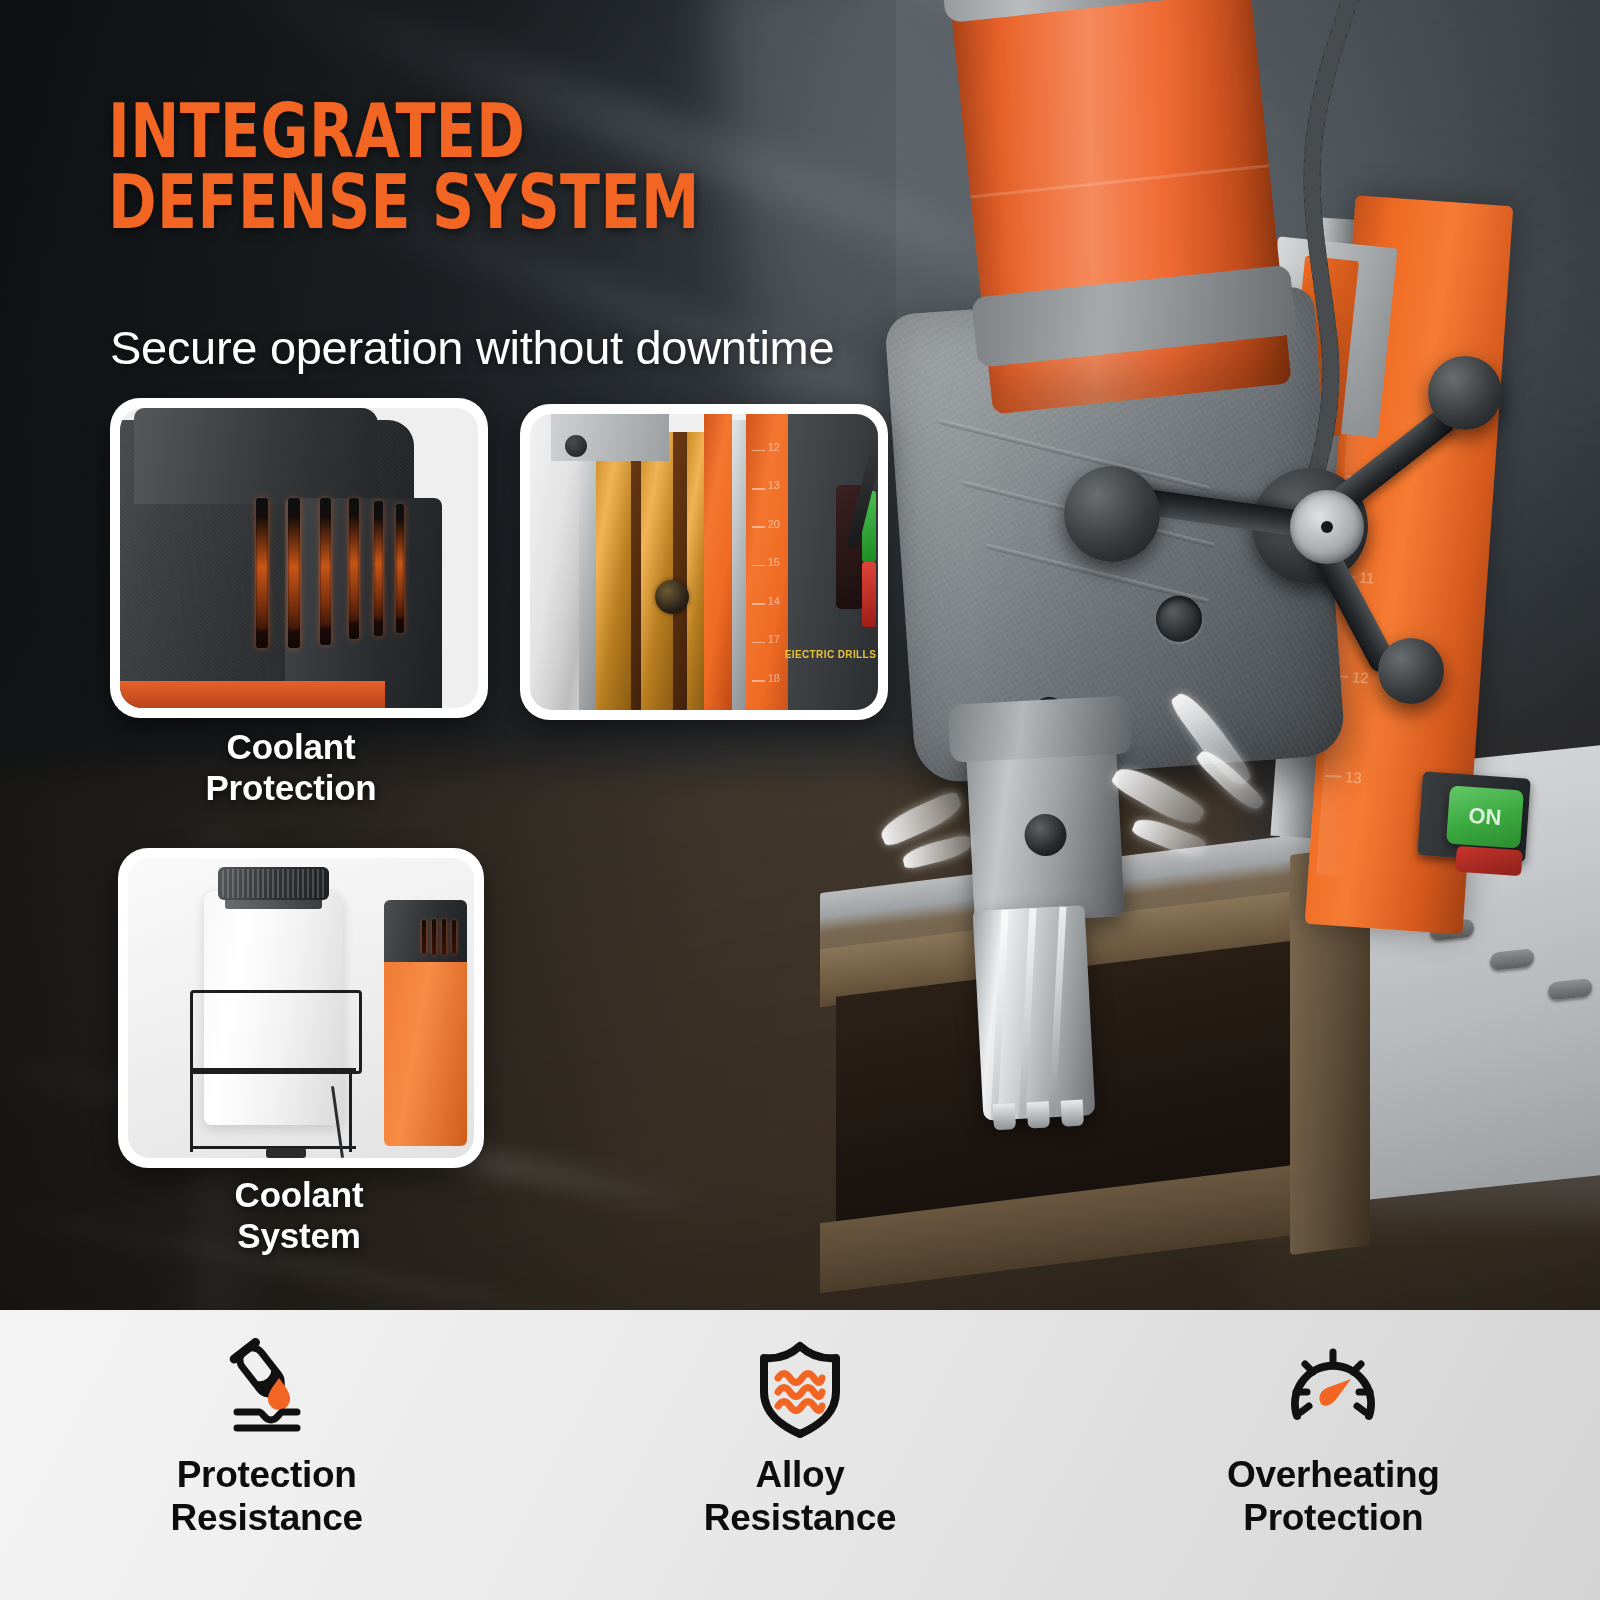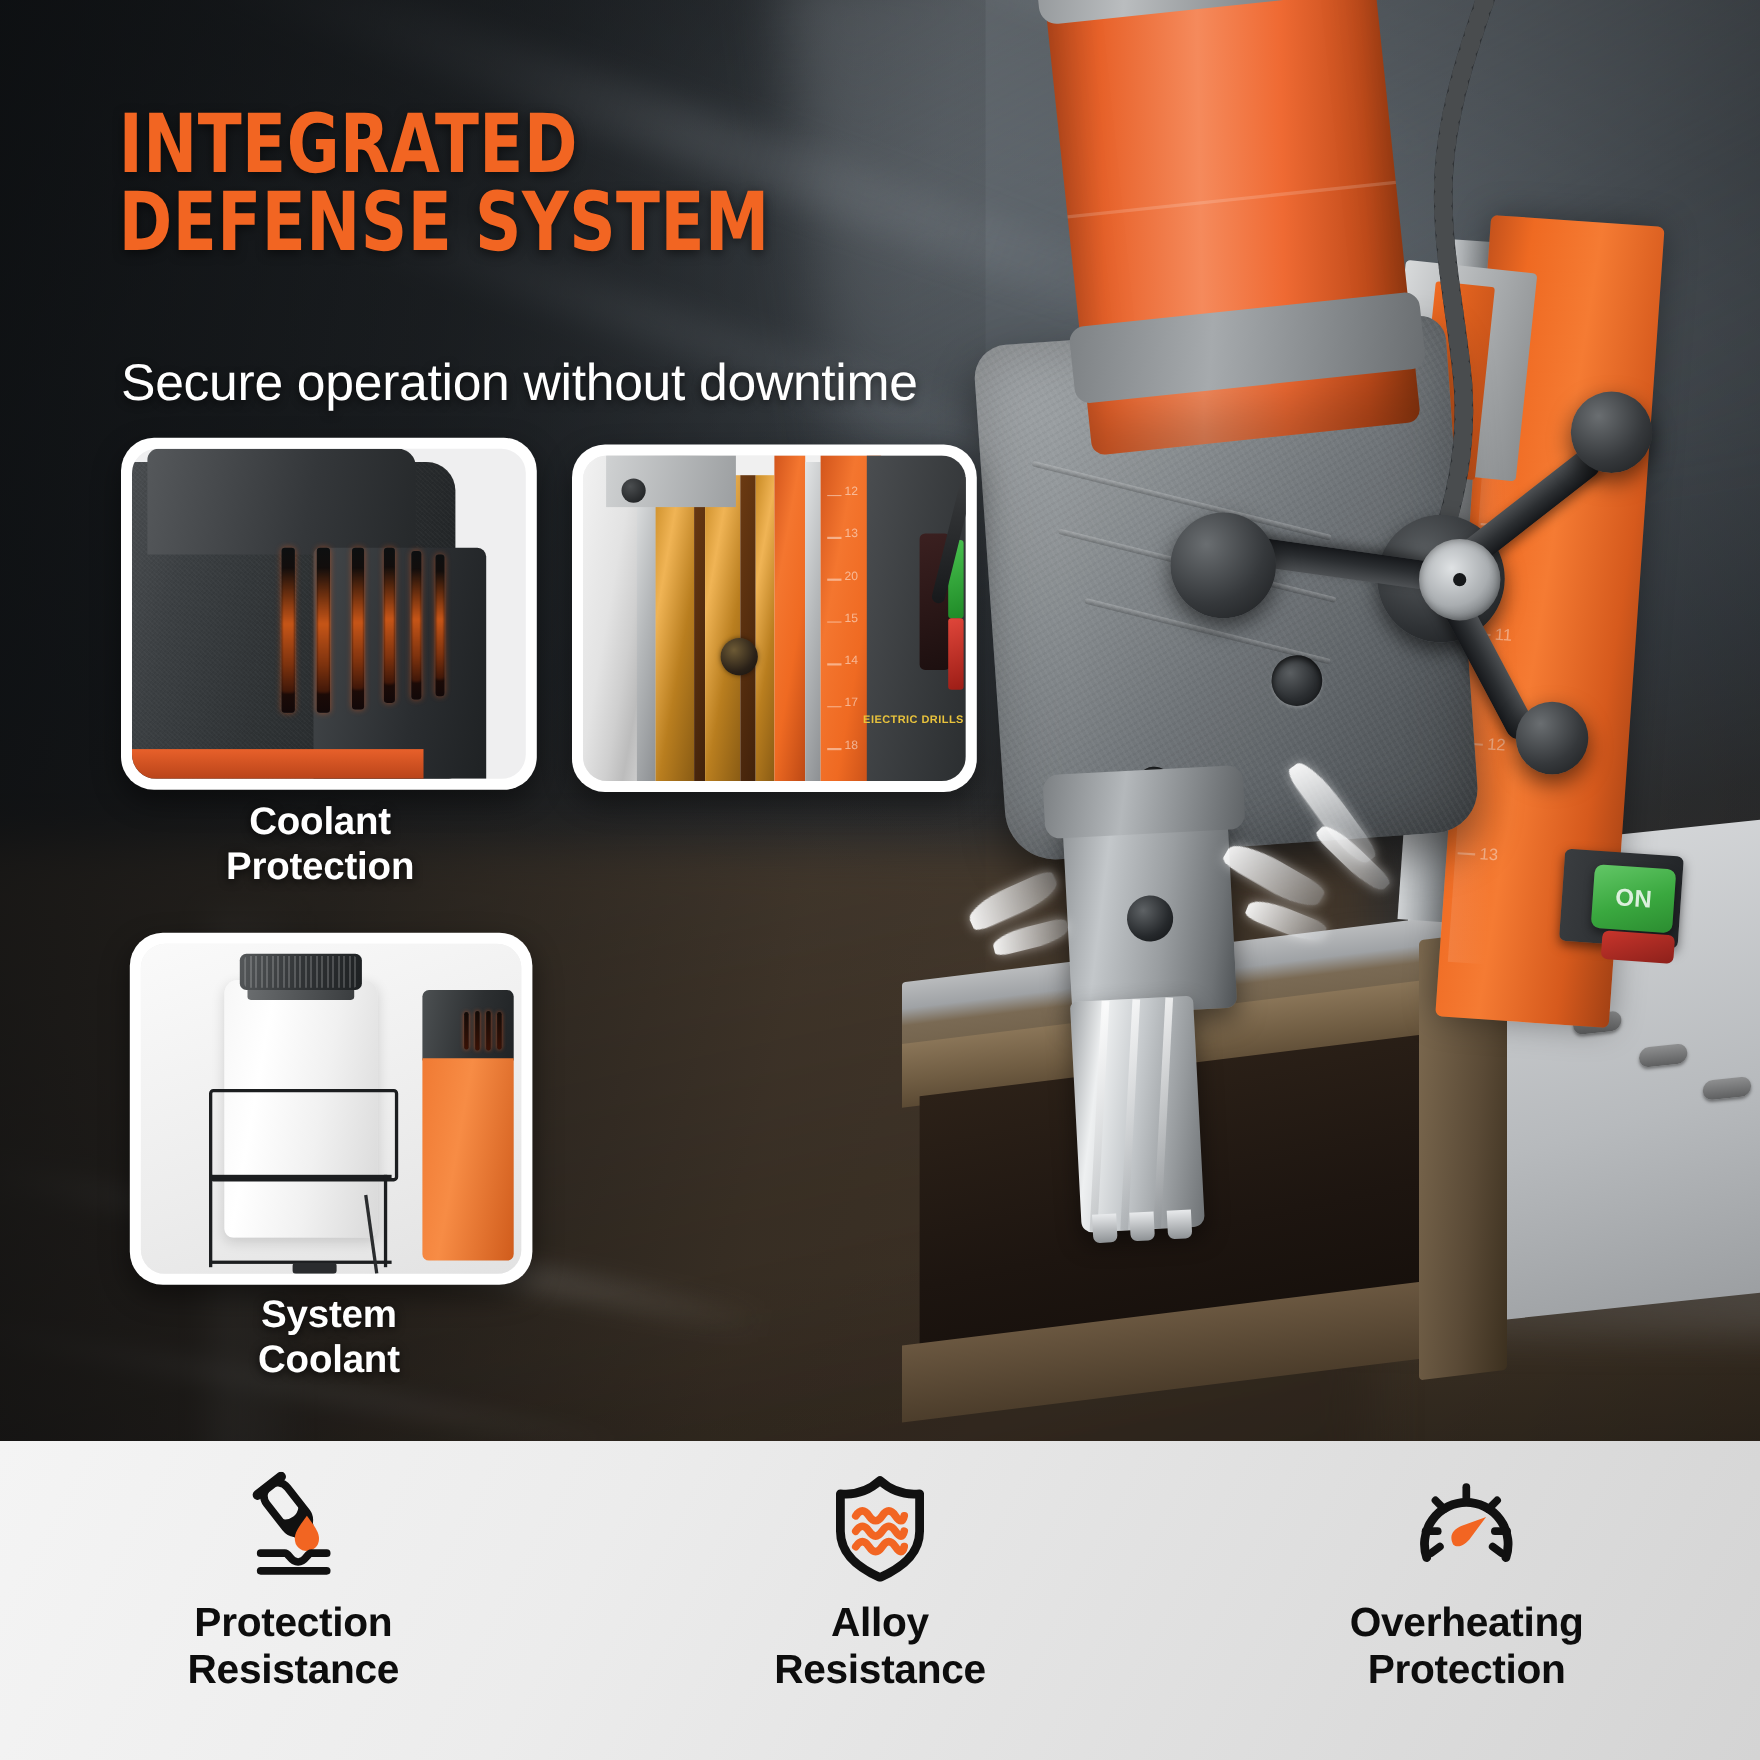--- a/index.html
+++ b/index.html
@@ -463,22 +463,22 @@
         <div class="tube" style="left:60%;top:76%;width:3px;height:24%;transform:rotate(-8deg)"></div>
         <div class="tube" style="left:40%;bottom:0;width:40px;height:10px;border-radius:3px"></div>
       </div>
     </div>
 
     <div class="caption cap1">
       <div>Coolant</div>
       <div>Protection</div>
     </div>
     <div class="caption cap3">
+      <div>Coolant</div>
       <div>System</div>
-      <div>Coolant</div>
     </div>
   </div>
 
   <div class="bottombar">
 
     <div class="bcell">
       <div class="bicon">
         <svg width="100" height="100" viewBox="0 0 100 100">
           <g transform="rotate(-38 46 36)">
             <rect x="34" y="6" width="24" height="52" rx="12" fill="none" stroke="#111" stroke-width="7"></rect>

